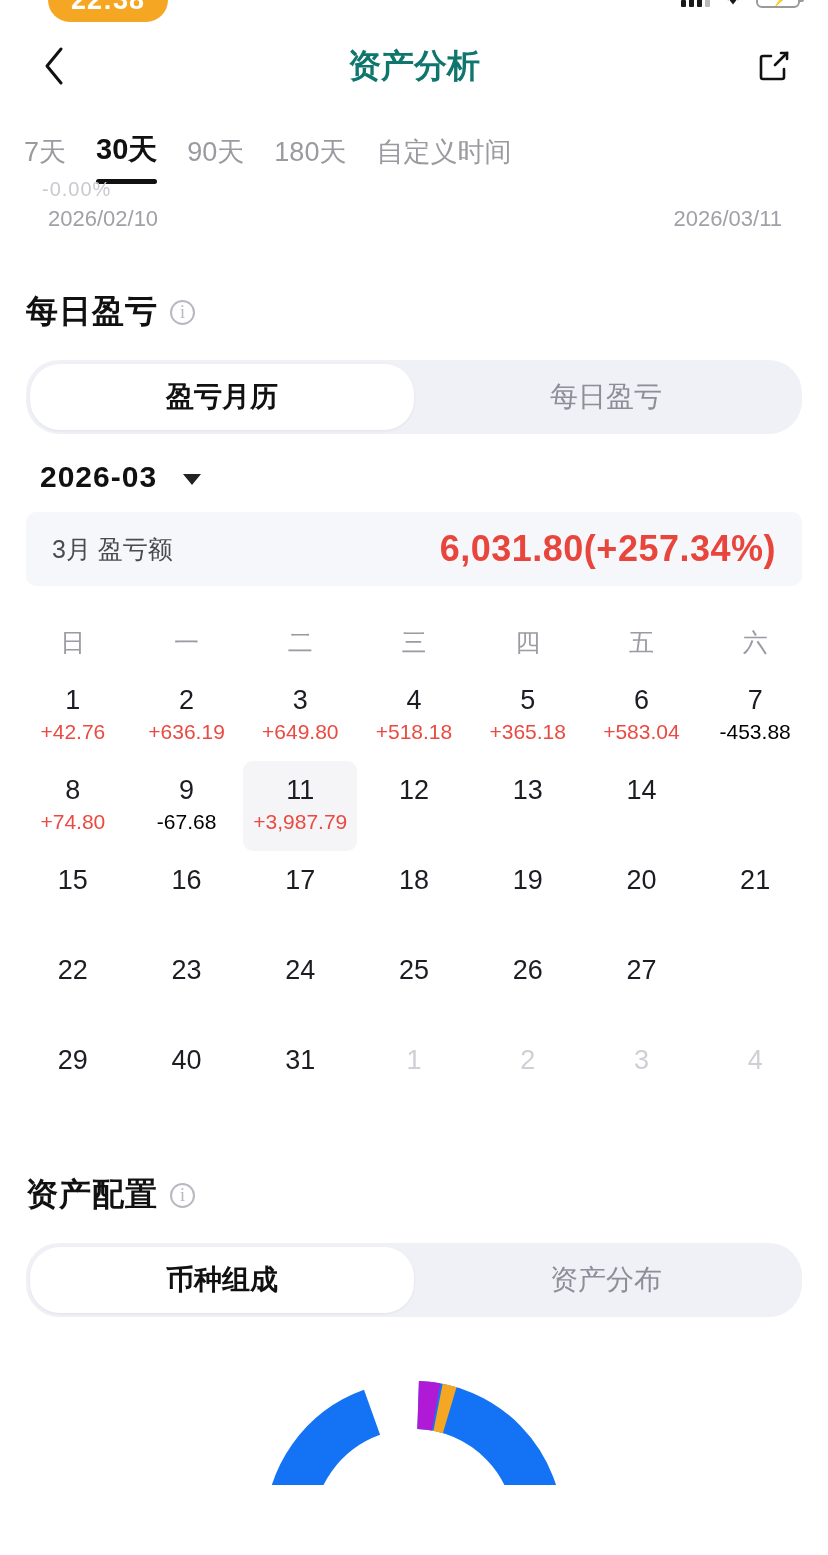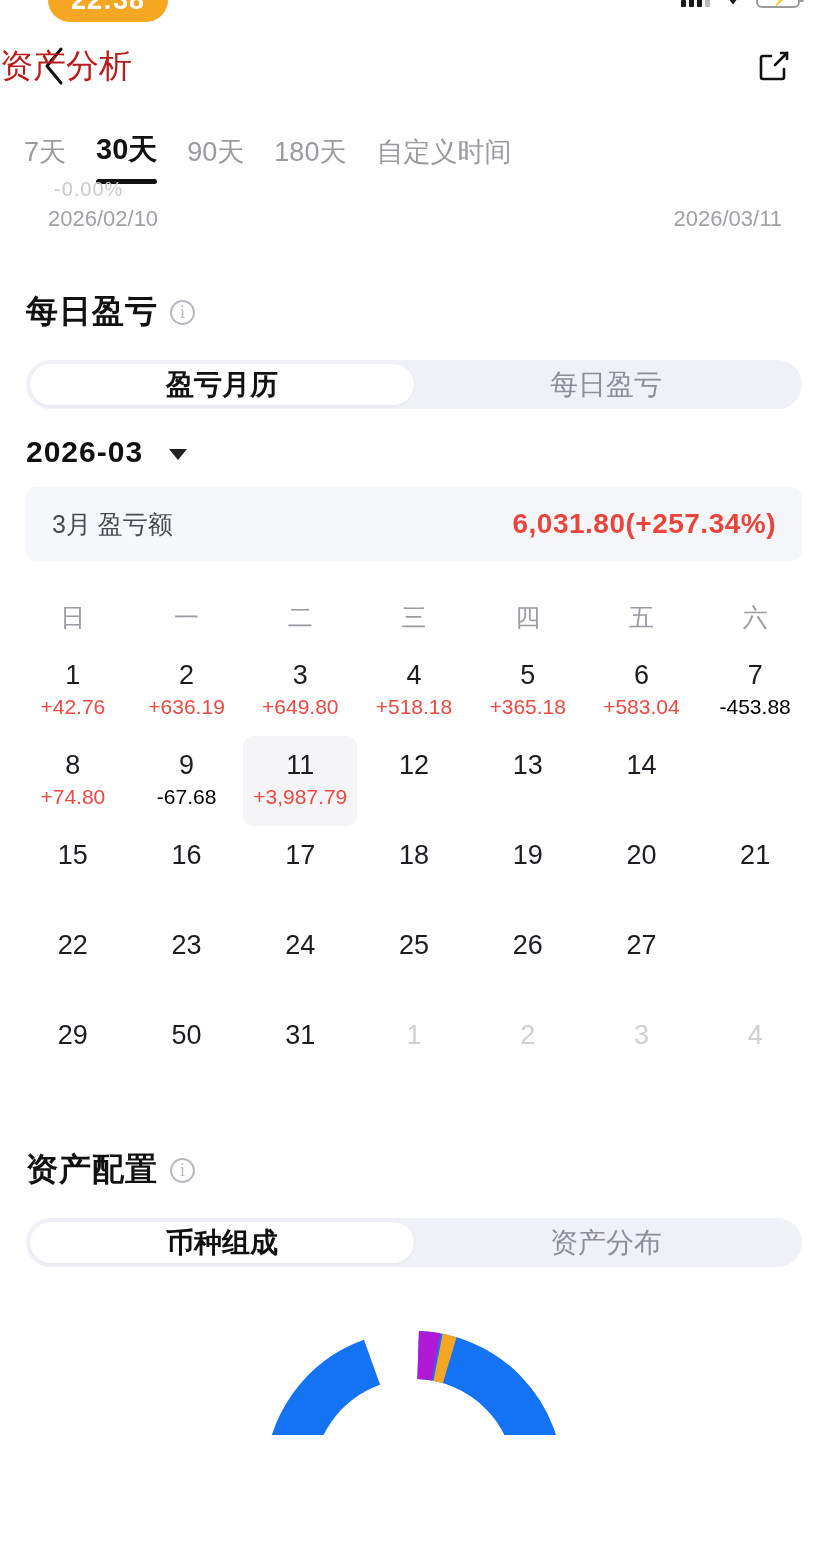--- a/index.html
+++ b/index.html
@@ -68,23 +68,24 @@
     position: relative;
     padding: 0 30px;
   }
   .back-btn {
     width: 48px; height: 48px;
     display:flex; align-items:center; justify-content:center;
   }
   .back-btn svg { display:block; }
   .page-title {
     position:absolute; left:0; right:0;
+    text-align:center;
     font-size: 33px;
-    font-weight: 400;
-    color:#b91c1c;
+    font-weight: 700;
+    color:#0f766e;
     pointer-events:none;
   }
   .share-btn {
     margin-left:auto;
     width: 48px; height: 48px;
     display:flex; align-items:center; justify-content:center;
   }
 
   
   .range-tabs {
@@ -116,21 +117,21 @@
   }
 
   
   .chart-strip {
     position: relative;
     height: 66px;
     padding: 0 26px;
   }
   .chart-strip .ghost {
     position:absolute;
-    left: 54px; top: -6px;
+    left: 42px; top: -6px;
     font-size: 20px;
     color:#c9c9d0;
     letter-spacing: 1px;
   }
   .date-row {
     display:flex;
     justify-content:space-between;
     padding: 22px 20px 0 22px;
     font-size: 22px;
     color:#a0a0a8;
@@ -156,21 +157,21 @@
     color:#b8b8c0;
     font-size: 18px;
     line-height: 21px;
     text-align:center;
     font-family:"Liberation Serif", serif;
   }
 
   
   .segmented {
     margin: 26px 26px 0 26px;
-    height: 49px;
+    height: 74px;
     background:#eff1f6;
     border-radius: 33px;
     display:flex;
     padding: 4px;
     position: relative;
   }
   .seg {
     flex:1;
     display:flex; align-items:center; justify-content:center;
     font-size: 28px;
@@ -180,21 +181,21 @@
   .seg.active {
     background:#ffffff;
     color:#111;
     font-weight:bold;
     box-shadow: 0 1px 3px rgba(0,0,0,0.06);
   }
 
   
   .month-sel {
     display:flex; align-items:center; gap:26px;
-    padding: 26px 26px 0 26px;
+    padding: 26px 26px 0 40px;
   }
   .month-sel .m {
     font-size: 30px;
     font-weight: bold;
     color:#111;
     letter-spacing: 1px;
   }
   .caret { width:0;height:0;border-left:9px solid transparent;border-right:9px solid transparent;border-top:11px solid #222; margin-top:4px;}
 
   
@@ -202,21 +203,21 @@
     margin: 18px 26px 0 26px;
     height: 74px;
     background:#f6f7fa;
     border-radius: 10px;
     display:flex;
     align-items:center;
     justify-content:space-between;
     padding: 0 26px;
   }
   .summary .lbl { font-size: 25px; color:#4a4a52; }
-  .summary .val { font-size: 28px; font-weight:bold; color:#e8453c; letter-spacing:0.5px;}
+  .summary .val { font-size: 36px; font-weight:bold; color:#e8453c; letter-spacing:0.5px;}
 
   
   .cal {
     margin: 18px 16px 0 16px;
   }
   .cal-head, .cal-row {
     display:grid;
     grid-template-columns: repeat(7, 1fr);
   }
   .cal-head div {
@@ -459,21 +460,21 @@
         <div class="pl"></div>
       </div>
   </div>
 
   <div class="cal-row">
     <div class="cal-cell">
         <div class="d">29</div>
         <div class="pl"></div>
       </div>
     <div class="cal-cell">
-        <div class="d">50</div>
+        <div class="d">40</div>
         <div class="pl"></div>
       </div>
     <div class="cal-cell">
         <div class="d">31</div>
         <div class="pl"></div>
       </div>
     <div class="cal-cell muted">
         <div class="d">1</div>
         <div class="pl"></div>
       </div>

